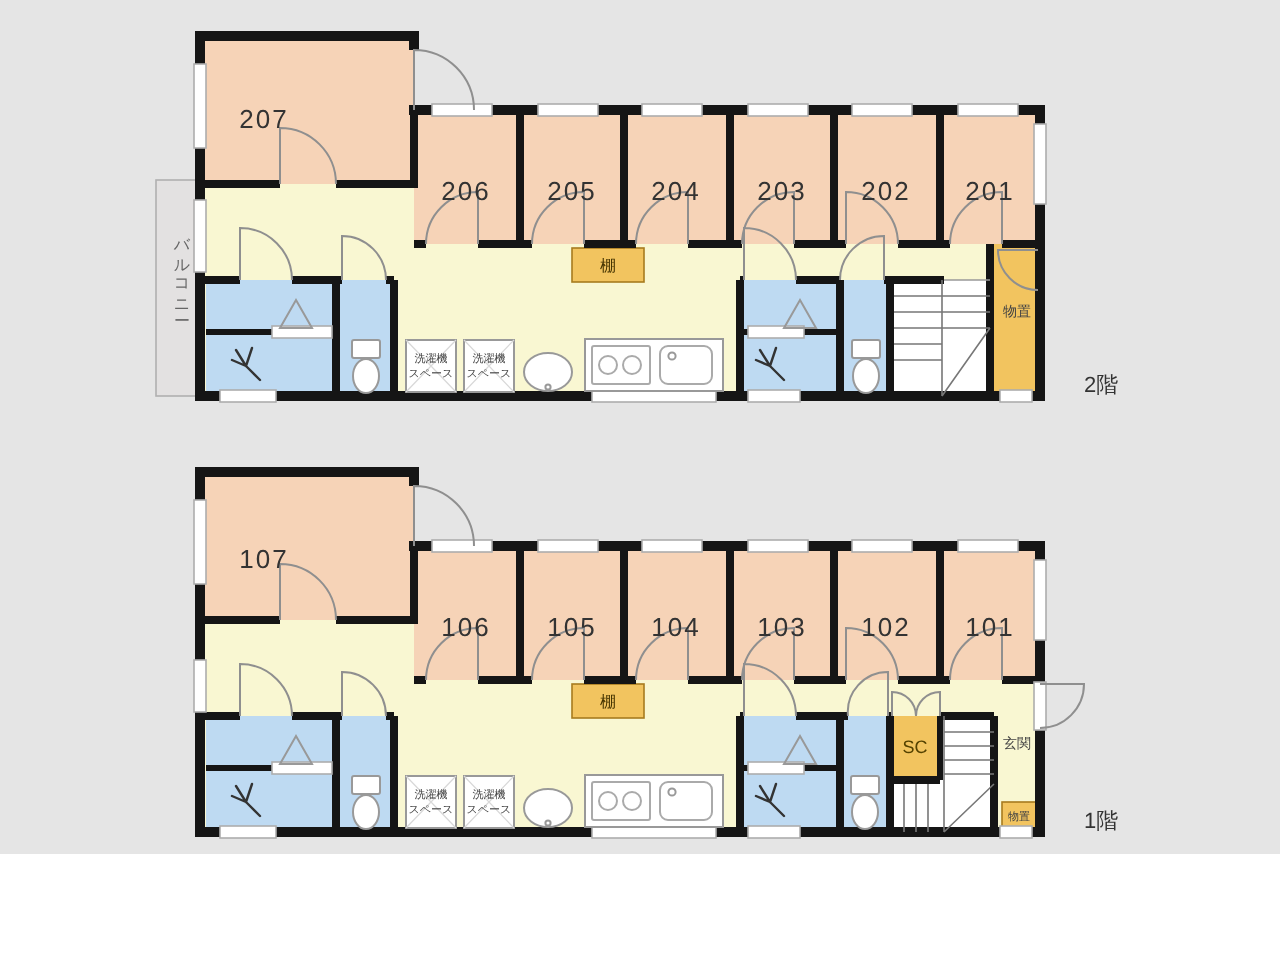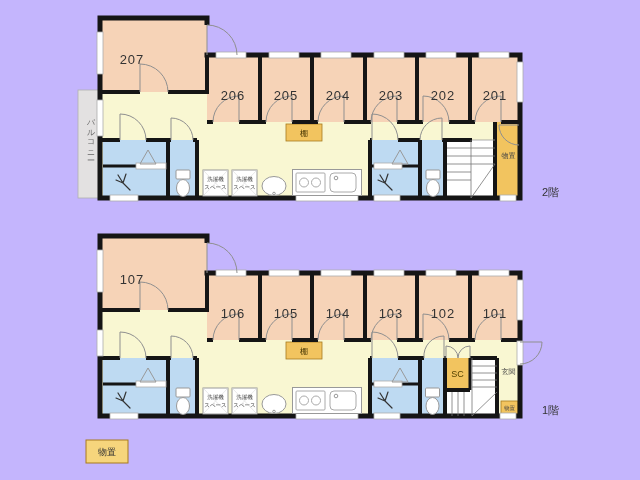--- a/index.html
+++ b/index.html
@@ -1,16 +1,16 @@
 <!DOCTYPE html>
 <html><head>
 <meta charset="utf-8">
 <style>
   html,body{margin:0;padding:0;background:#fff;}
-  .stage{position:relative;width:640px;height:480px;background:#c4b5fd;
+  .stage{position:relative;width:640px;height:427px;background:#e5e5e5;
          font-family:"Liberation Sans","DejaVu Sans",sans-serif;overflow:hidden;}
   .stage svg{position:absolute;left:0;top:0;}
   text{font-family:"Liberation Sans","DejaVu Sans",sans-serif;fill:#333;}
   .room-num{font-size:13px;fill:#333;letter-spacing:1px;}
   .lbl-gold{font-size:8px;fill:#443300;}
   .lbl-tiny{font-size:7px;fill:#444;}
   .lbl-micro{font-size:5.5px;fill:#444;}
   .lbl-floor{font-size:11px;fill:#333;}
   .lbl-sc{font-size:9px;fill:#544200;}
   .lbl-laundry{font-size:5.5px;fill:#444;}

